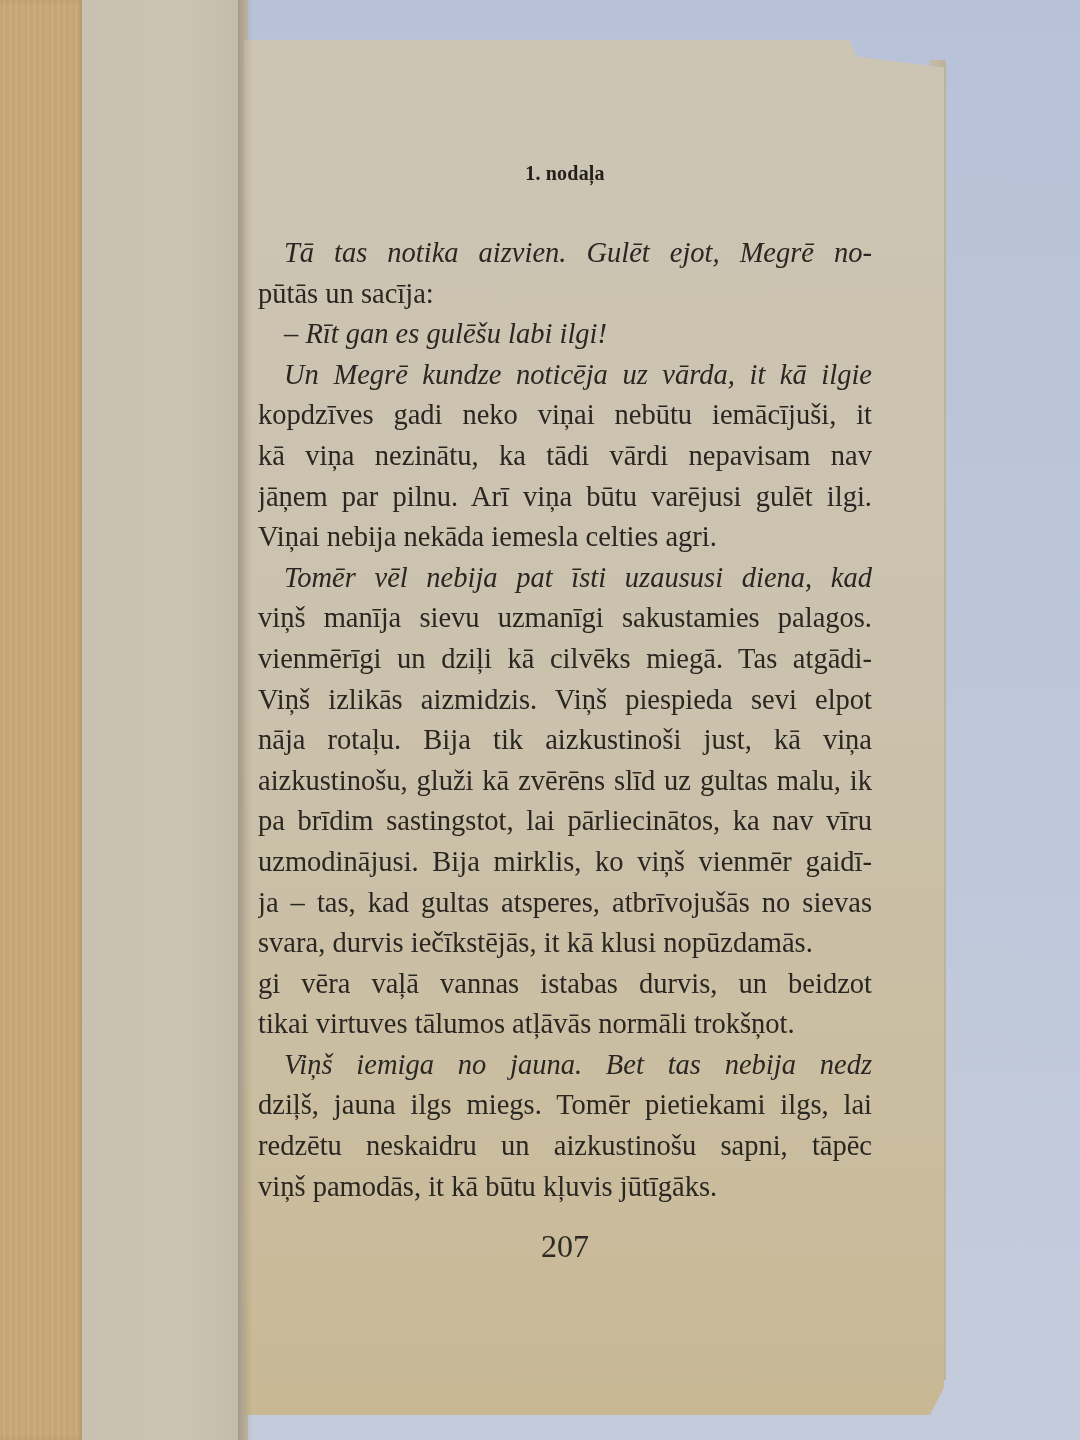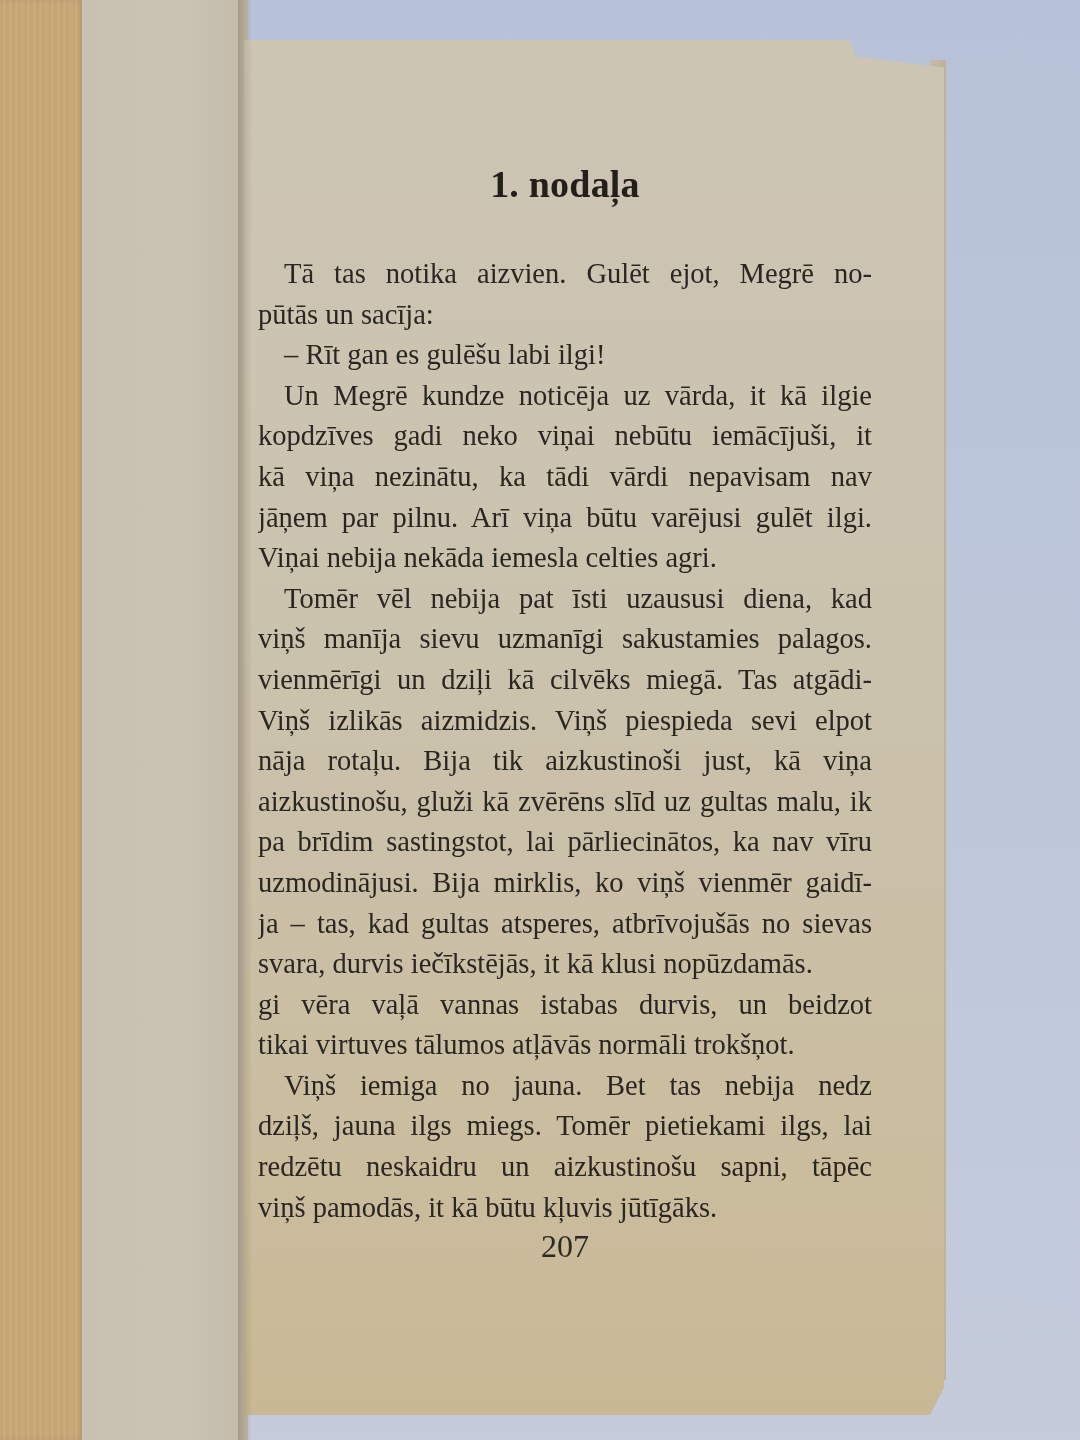--- a/index.html
+++ b/index.html
@@ -36,30 +36,30 @@
     .right-page-fore {
       position: absolute; left: 930px; top: 60px; width: 16px; height: 1320px;
       background: linear-gradient(90deg, #c6bba5, #bfb29a);
       z-index: 1;
     }
     .page-content {
       position: absolute; left: 258px; top: 150px; width: 614px;
       z-index: 4; color: #2a2622;
     }
     .chapter-title {
-      text-align: center; font-weight: bold; font-size: 38px;
+      text-align: center; font-weight: bold; font-size: 20px;
       margin: 12px 0 48px 0; letter-spacing: 0.2px;
       color: #231f1b;
     }
     .line {
       font-size: 28.5px; line-height: 40.6px; height: 40.6px;
       white-space: nowrap; text-align: justify; text-align-last: justify;
       overflow: hidden;
     }
-    .line.indent { padding-left: 26px; }
+    .line.indent { padding-left: 26px; font-style: italic; }
     .line.last { text-align-last: left; }
     .page-number {
       position: absolute; left: 0; width: 100%; top: 1078px;
       text-align: center; font-size: 32px; color: #2d2a26;
     }
   </style>
 </head>
 <body>
 
 <div class="bg-gradient"></div>

